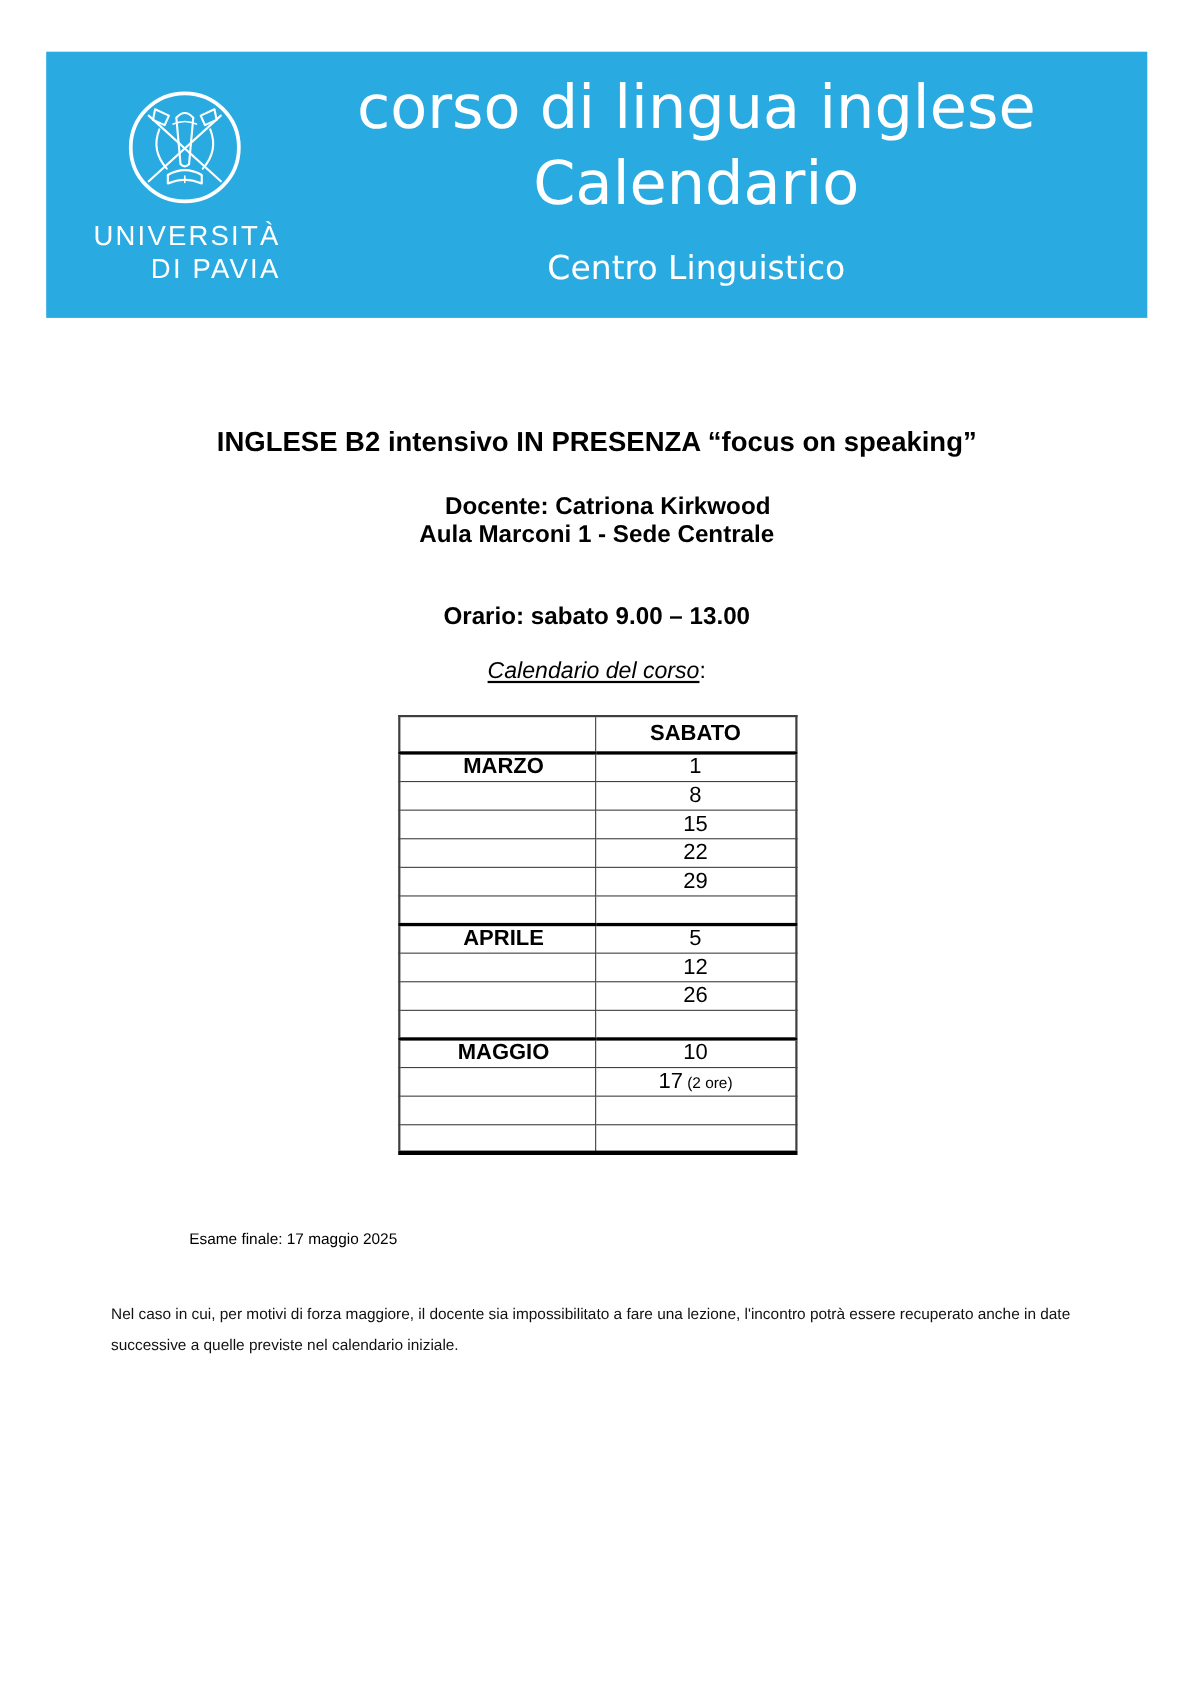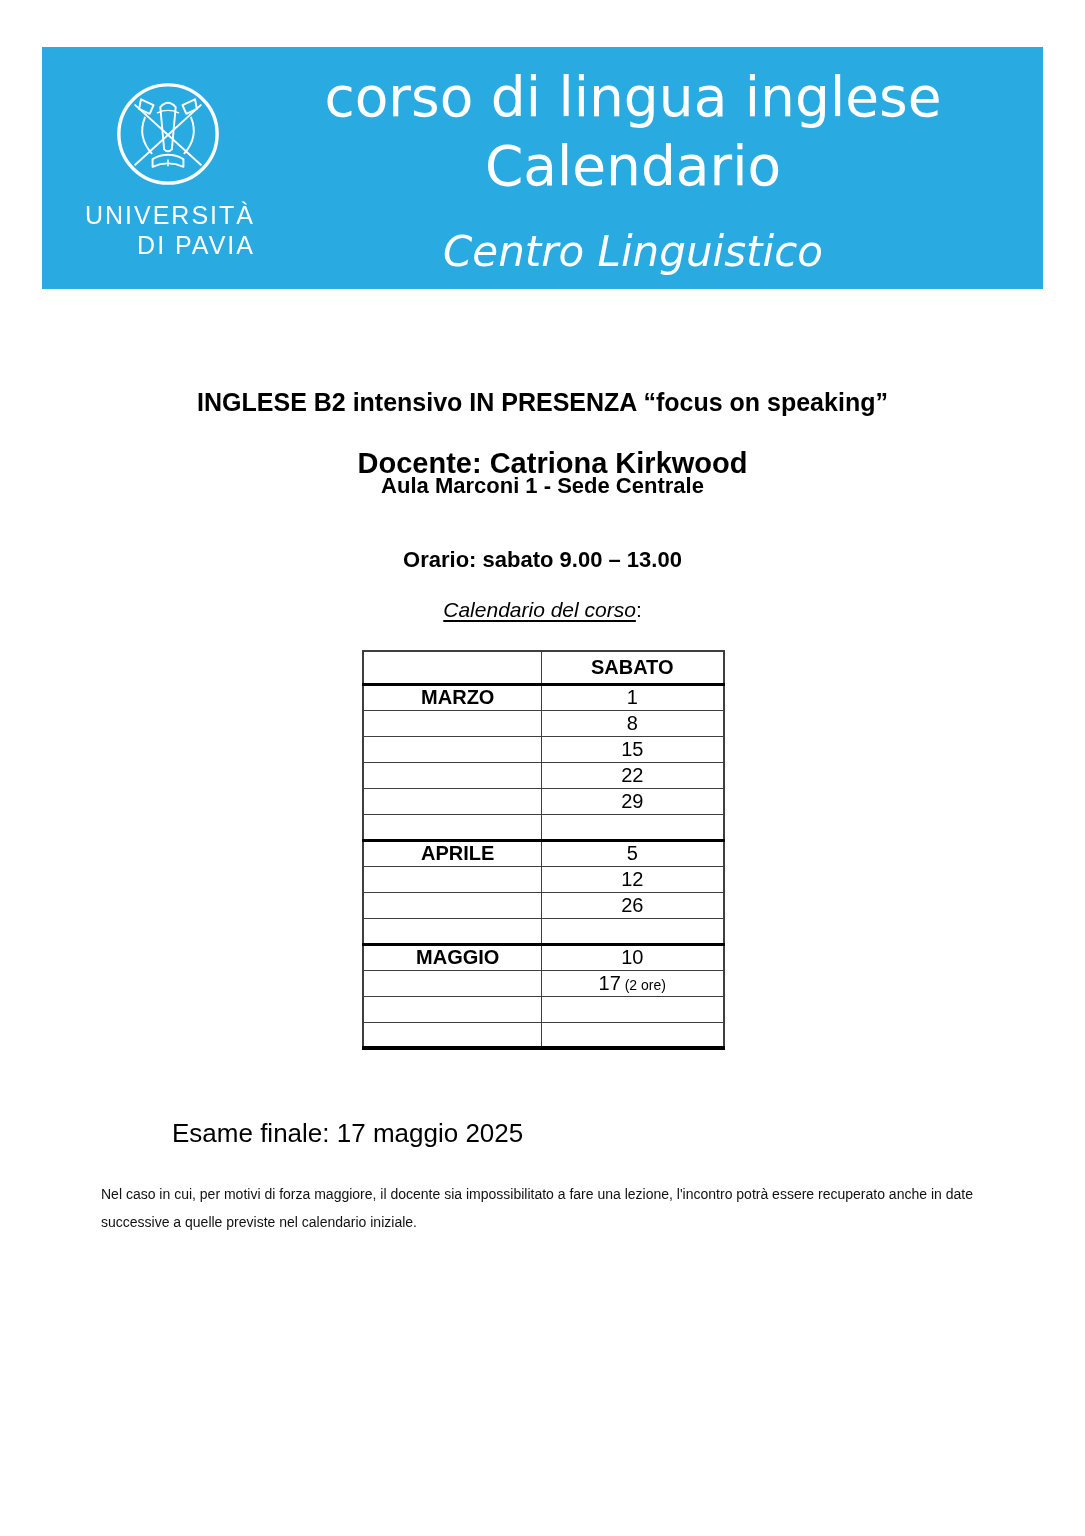--- a/index.html
+++ b/index.html
@@ -46,30 +46,29 @@
     font-family: "DejaVu Sans", sans-serif;
   }
   .banner-title .t-line {
     font-size: 55px;
     line-height: 69px;
     font-weight: 400;
     white-space: nowrap;
   }
   .banner-subtitle {
     margin-top: 26px;
-    font-size: 42px;
-    font-style: italic;
+    font-size: 30px;
     font-weight: 400;
     color: #ffffff;
   }
 
   
   .center-line { position: absolute; left: 0; width: 100%; text-align: center; white-space: nowrap; }
   .course-title { top: 388px; font-size: 25px; font-weight: bold; }
-  .course-teacher { top: 447px; font-size: 29px; font-weight: bold; padding-left: 20px; }
+  .course-teacher { top: 447px; font-size: 22px; font-weight: bold; padding-left: 20px; }
   .course-room { top: 473px; font-size: 22px; font-weight: bold; }
   .course-schedule { top: 547px; font-size: 22px; font-weight: bold; }
   .calendar-heading { top: 598px; font-size: 21px; font-weight: 400; }
   .calendar-heading .u { text-decoration: underline; text-underline-offset: 3px; font-style: italic; }
 
   
   .cal-table-wrap { position: absolute; left: 362px; top: 650px; border-radius: 18px; }
   table.cal {
     border-collapse: collapse;
     table-layout: fixed;
@@ -97,21 +96,21 @@
     padding-left: 11px;
   }
   td.day-cell { text-align: center; }
   .day-note { font-size: 14px; }
   tr.thick-top td { border-top: 3px solid #000; }
 
   
   .exam-line {
     position: absolute;
     left: 172px; top: 1118px;
-    font-size: 26px;
+    font-size: 14px;
     white-space: nowrap;
   }
   .note-line {
     position: absolute;
     left: 101px; top: 1180px;
     width: 905px;
     font-size: 14px;
     line-height: 28px;
     color: #111;
   }

